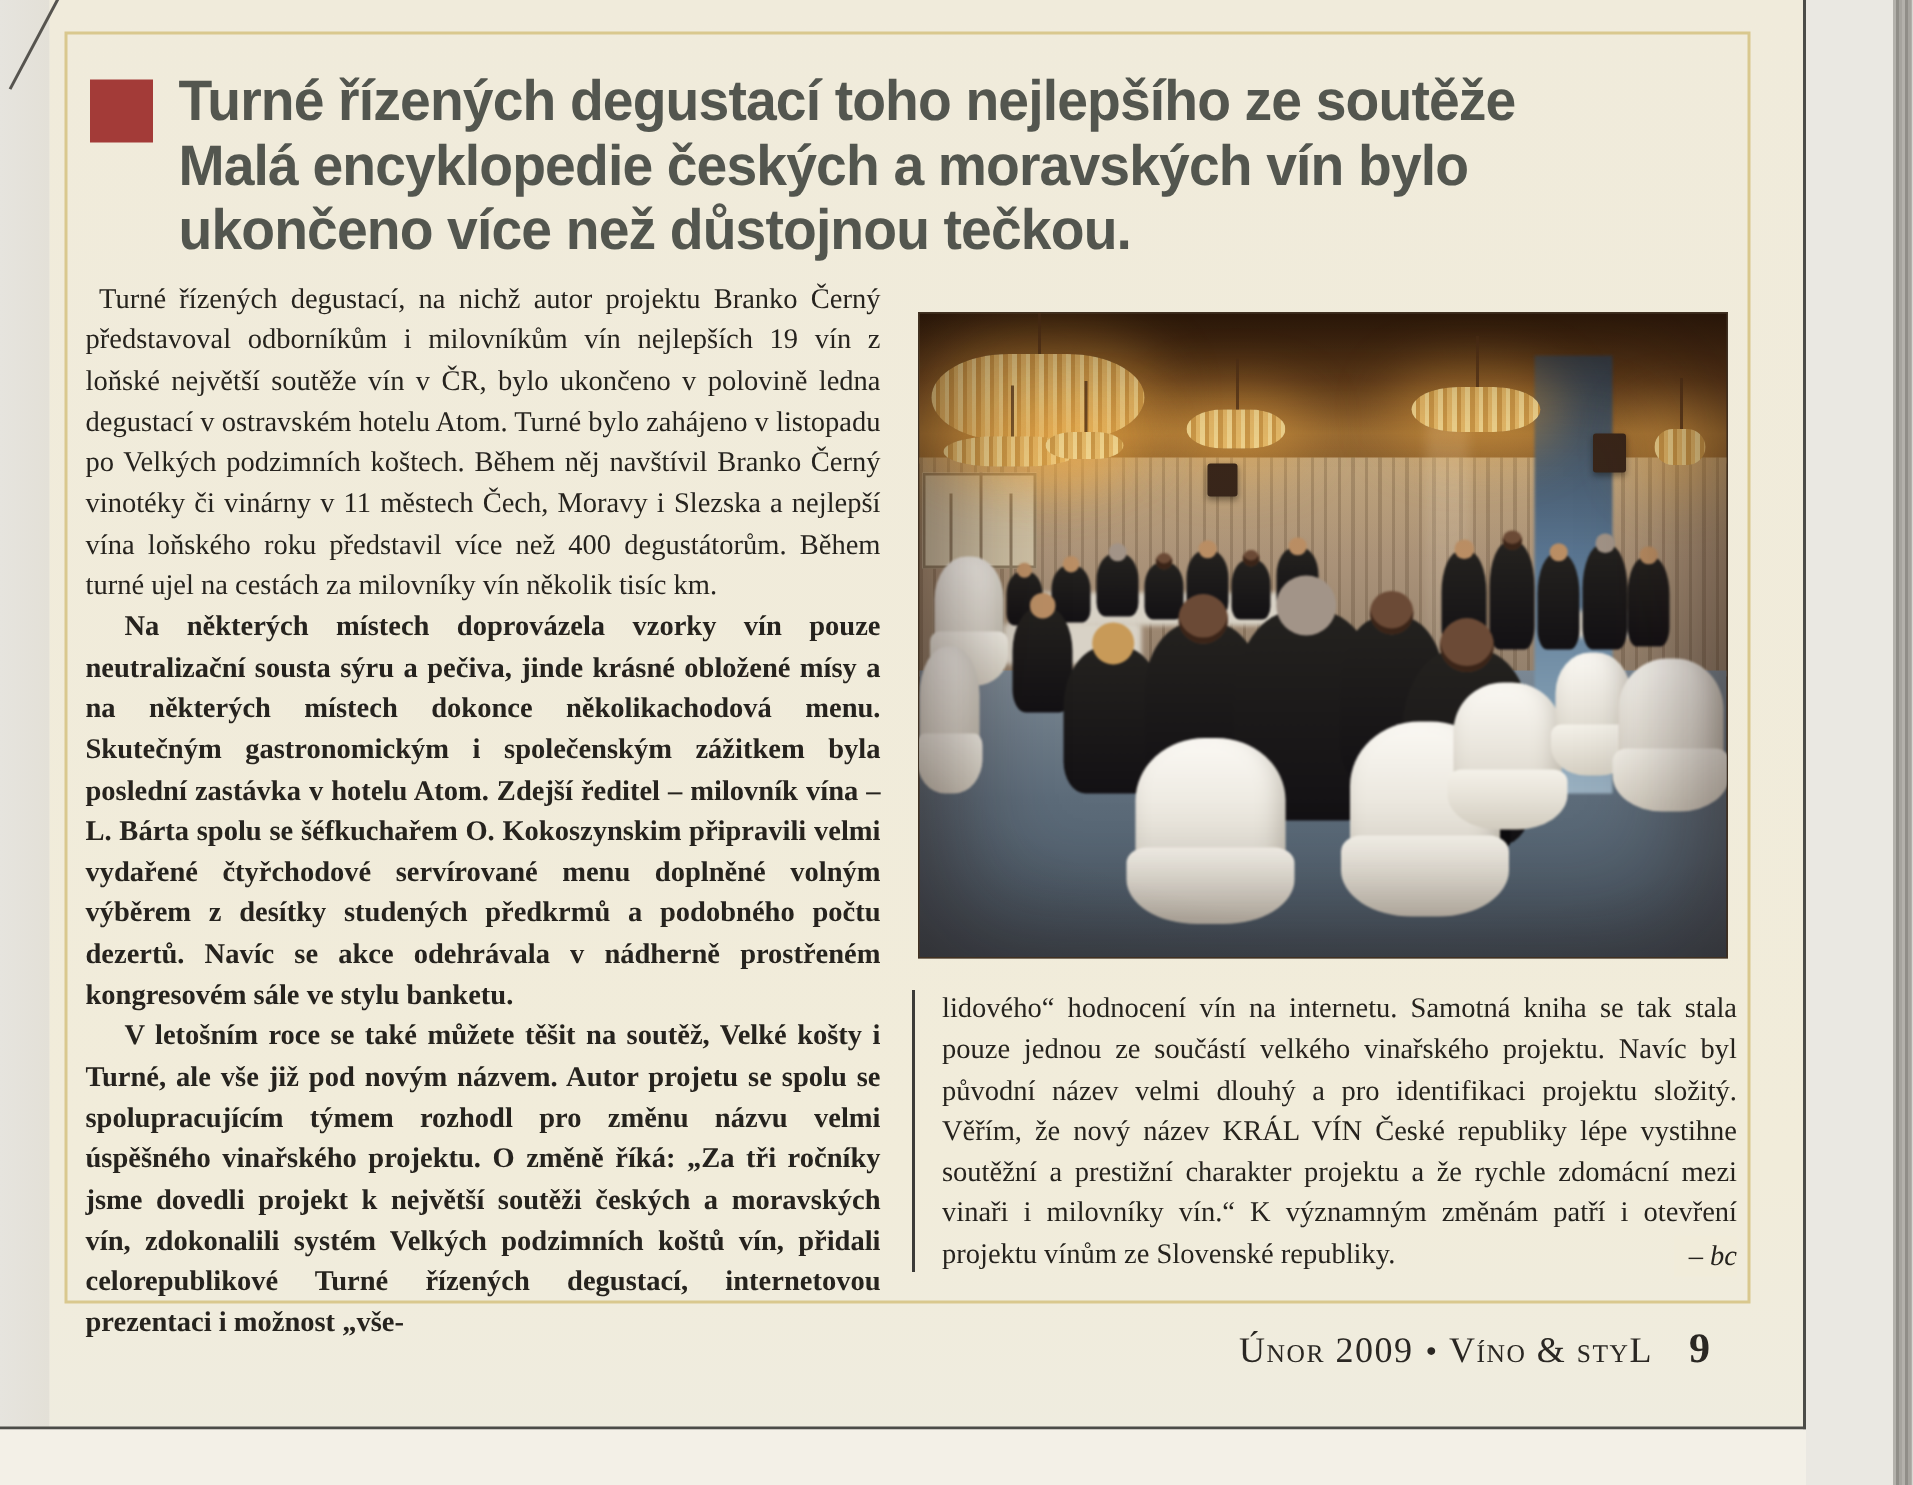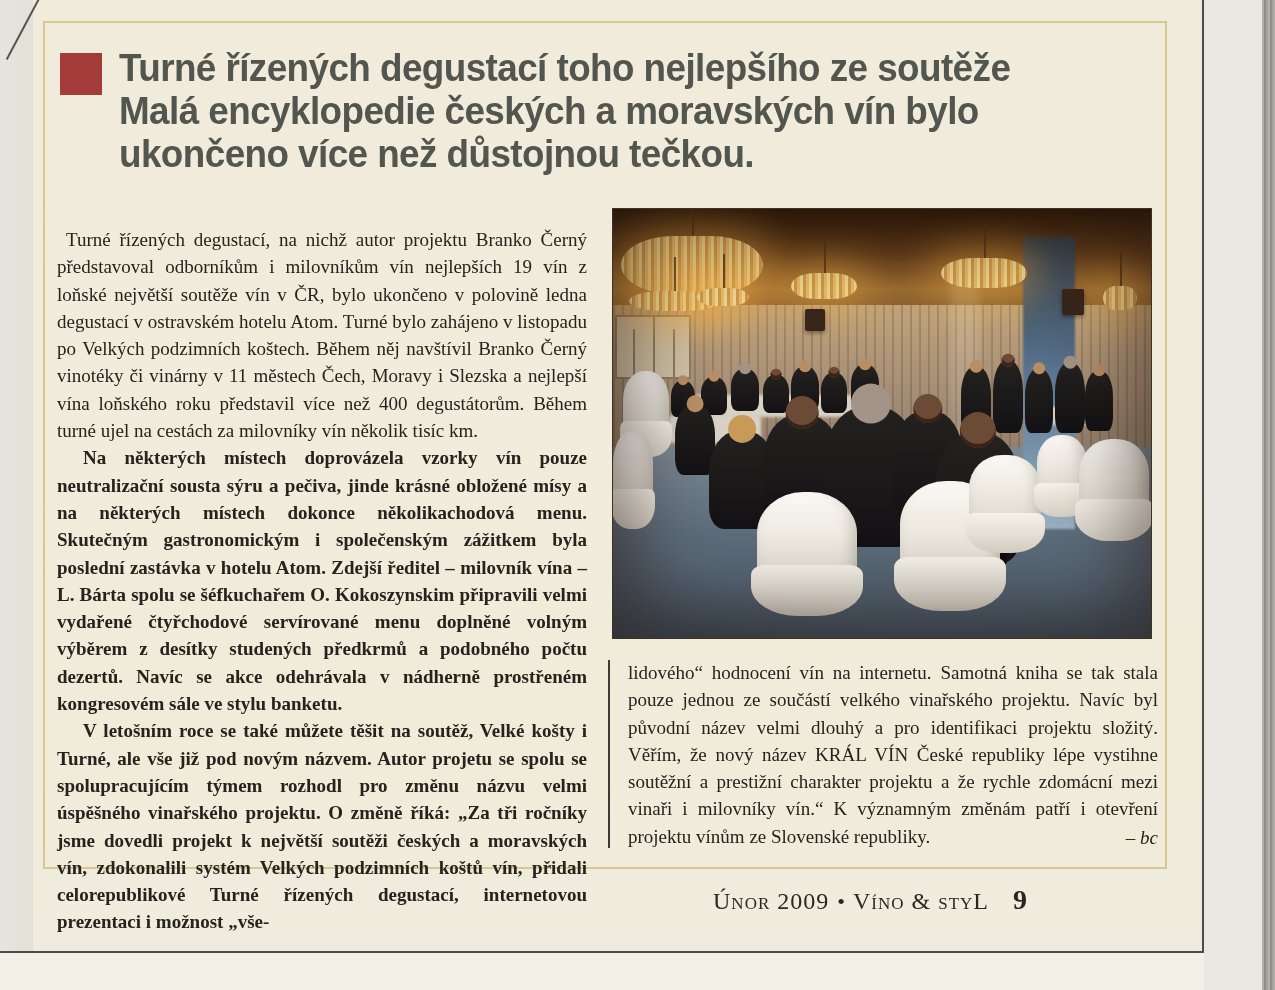--- a/index.html
+++ b/index.html
@@ -27,29 +27,29 @@
   .headline{position:absolute;left:119px;top:47px;width:1052px;
       font-family:"Liberation Sans",sans-serif;font-weight:bold;font-size:38px;
       line-height:43px;color:#53564f;letter-spacing:-0.6px;
       transform:scaleX(0.97);transform-origin:left top;}
 
   
   .col{position:absolute;font-size:19px;line-height:27.3px;color:#26231e;
       text-align:justify;}
   .col p{margin:0;}
   .col-left{left:57px;top:186px;width:530px;}
-  .col-left p.ind1{text-indent:9px;margin-top:40px;}
+  .col-left p.ind1{text-indent:9px;}
   .col-left p.ind{text-indent:26px;font-weight:bold;}
   .col-right{left:628px;top:659px;width:530px;}
   .col-right .lastp{position:relative;padding-bottom:0;}
   .byline{position:absolute;right:0;bottom:-1px;font-style:italic;background:#f1ecda;padding-left:10px;}
   .col-divider{position:absolute;left:608px;top:660px;width:2px;height:188px;background:#3c3b38;}
 
   
-  .footer{position:absolute;left:600px;top:884px;width:540px;text-align:center;color:#2a2723;}
+  .footer{position:absolute;left:600px;top:884px;width:540px;text-align:right;color:#2a2723;}
   .footer .sc{font-variant:small-caps;font-size:24px;letter-spacing:1px;}
   .footer .dot{font-size:22px;padding:0 8px;}
   .footer .pagenum{font-size:28px;font-weight:bold;margin-left:24px;}
 
   
   .photo{position:absolute;left:612px;top:208px;width:538px;height:429px;overflow:hidden;
       background:#3a2a1c;border:1px solid rgba(70,55,40,.55);box-sizing:content-box;}
   .photo *{position:absolute;}
   .ph-ceiling{left:0;top:0;width:100%;height:100px;
       background:linear-gradient(180deg,#271709 0%,#5f3c1b 45%,#9c6e34 80%,#8a6030 100%);}

